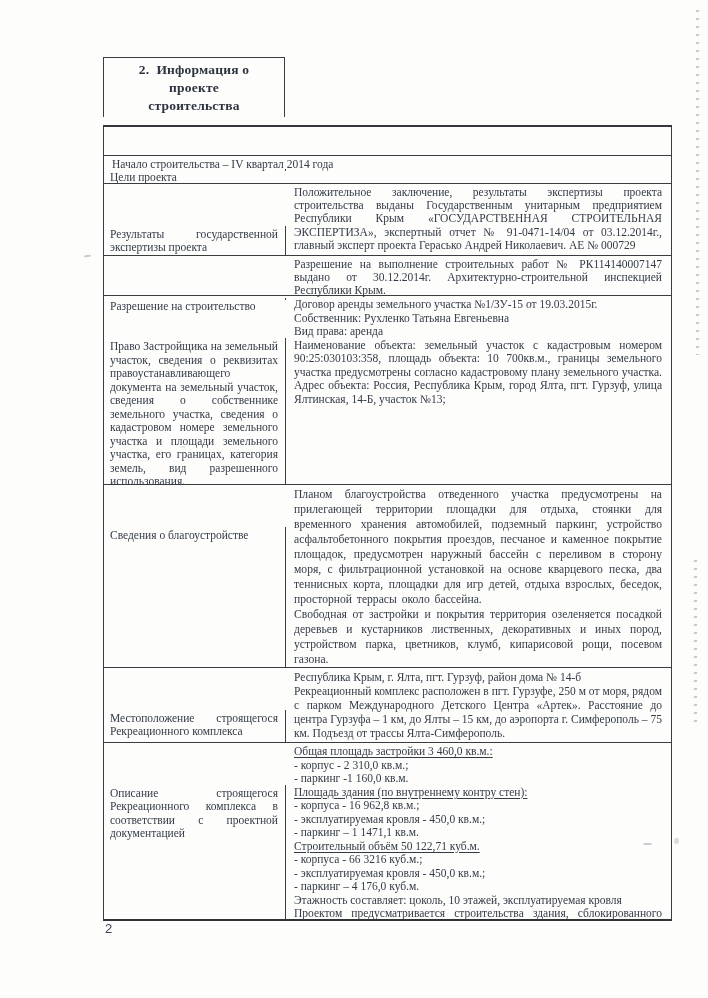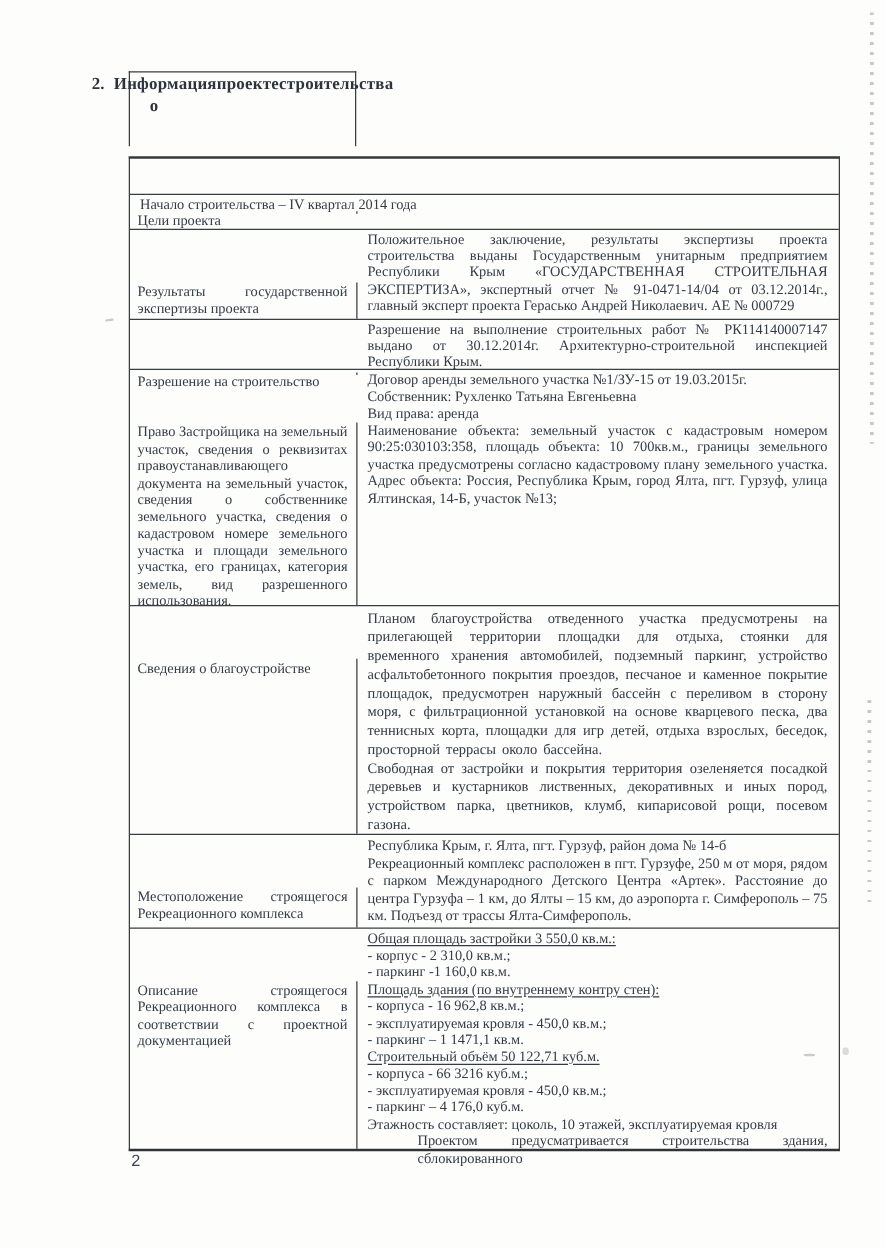--- a/index.html
+++ b/index.html
@@ -9,21 +9,21 @@
     font-family:"Liberation Serif","DejaVu Serif",serif;
     color:#333b47;
     -webkit-font-smoothing:antialiased;
   }
   .page{position:absolute;inset:0;}
   
   .title-box{
     position:absolute;left:103px;top:57px;width:182px;height:60px;
     box-sizing:border-box;
     border:1.5px solid #3a3d40;border-bottom:none;
-    display:flex;flex-direction:row;justify-content:center;
+    display:flex;flex-direction:column;justify-content:center;
     text-align:center;font-weight:bold;font-size:13.5px;line-height:18px;
     color:#2c333e;letter-spacing:.2px;
   }
   
   .tbl{
     position:absolute;left:103px;top:125px;width:569px;
     box-sizing:border-box;
     border:1.5px solid #3a3d40;border-top:2px solid #35383b;border-bottom:2px solid #303336;
     background:transparent;
   }
@@ -37,21 +37,21 @@
     text-align:justify;
     margin-top:42px;
   }
   .cr{
     box-sizing:border-box;flex:1;
     padding:2px 9px 0 8px;
     font-size:11.5px;line-height:13.4px;
   }
   .p{margin:0;}
   .j{text-align:justify;}
-  .jl{text-align-last:justify;margin-left:40px;}
+  .jl{text-align-last:justify;}
   .u{text-decoration:underline;text-underline-offset:2px;}
   
   .r1{height:28px}.r1 .cl,.r1 .cr{line-height:13px}
   .r2{height:28px}.r2 .cl,.r2 .cr{line-height:13px}
   .r3{height:72px}.r3 .cr{line-height:13.2px}
   .r4{height:40px}.r4 .cr{line-height:12.8px}
   .r5{height:189px}.r5 .cl{line-height:13.5px}.r5 .cr{line-height:13.5px}
   .r6{height:183px}.r6 .cr{line-height:15px;word-spacing:2px;font-size:11.6px}
   .r6 .p + .p{margin-top:0;}
   .r7{height:75px}.r7 .cr{line-height:14px}
@@ -132,21 +132,21 @@
       <div class="cl">Местоположение строящегося Рекреационного комплекса</div>
       <div class="cr">
         <div class="p">Республика Крым, г. Ялта, пгт. Гурзуф, район дома № 14-б</div>
         <div class="p j">Рекреационный комплекс расположен в пгт. Гурзуфе, 250 м от моря, рядом с парком Международного Детского Центра «Артек». Расстояние до центра Гурзуфа – 1 км, до Ялты – 15 км, до аэропорта г. Симферополь – 75 км. Подъезд от трассы Ялта-Симферополь.</div>
       </div>
     </div>
 
     <div class="row r8">
       <div class="cl">Описание строящегося Рекреационного комплекса в соответствии с проектной документацией</div>
       <div class="cr">
-        <div class="p u">Общая площадь застройки 3 550,0 кв.м.:</div>
+        <div class="p u">Общая площадь застройки 3 460,0 кв.м.:</div>
         <div class="p">- корпус - 2 310,0 кв.м.;</div>
         <div class="p">- паркинг -1 160,0 кв.м.</div>
         <div class="p u">Площадь здания (по внутреннему контру стен):</div>
         <div class="p">- корпуса - 16 962,8 кв.м.;</div>
         <div class="p">- эксплуатируемая кровля - 450,0 кв.м.;</div>
         <div class="p">- паркинг – 1 1471,1 кв.м.</div>
         <div class="p u">Строительный объём 50 122,71 куб.м.</div>
         <div class="p">- корпуса - 66 3216 куб.м.;</div>
         <div class="p">- эксплуатируемая кровля - 450,0 кв.м.;</div>
         <div class="p">- паркинг – 4 176,0 куб.м.</div>

